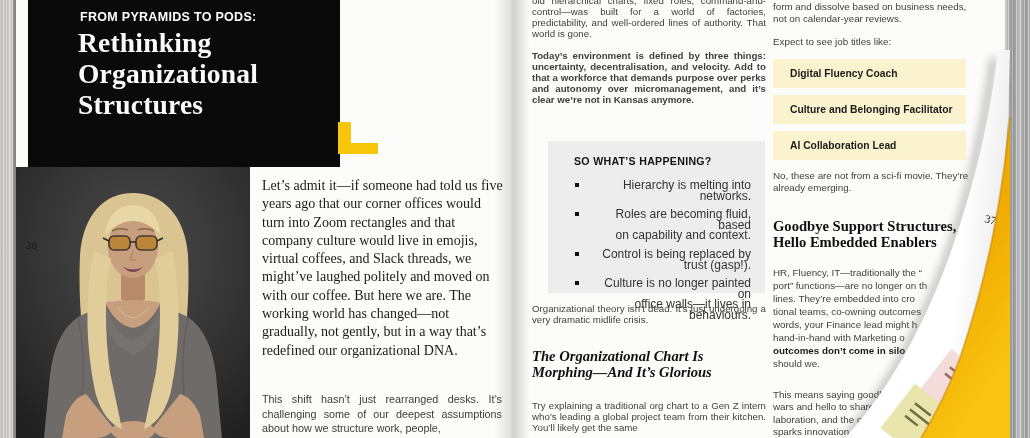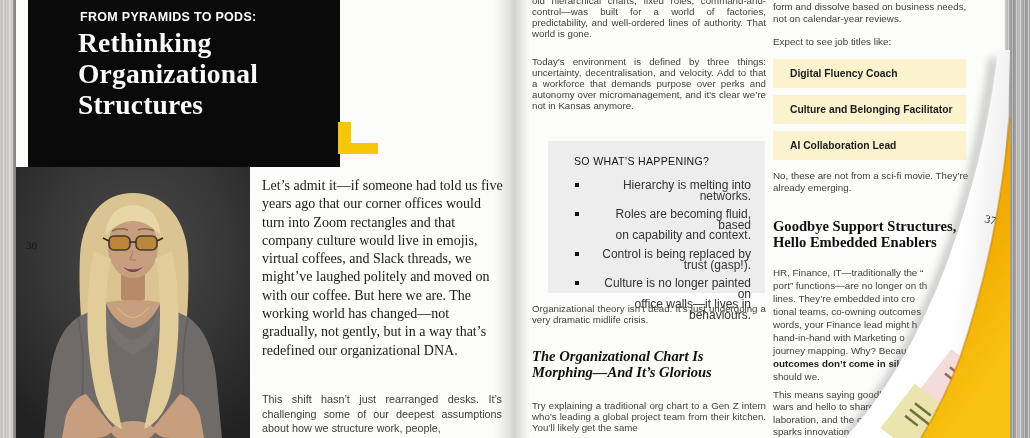--- a/index.html
+++ b/index.html
@@ -32,24 +32,24 @@
   .accent-L{position:absolute;left:322px;top:122px;width:40px;height:32px;}
   .accent-L:before{content:"";position:absolute;left:0;top:0;width:13px;height:32px;background:var(--accent-gold);}
   .accent-L:after{content:"";position:absolute;left:0;top:21px;width:40px;height:11px;background:var(--accent-gold);}
   .intro{position:absolute;left:246px;top:177px;width:242px;font-family:"Liberation Serif",serif;
     font-size:14px;line-height:18.3px;color:#1a1a1a;}
   .left-body{position:absolute;left:246px;top:392px;width:240px;font-size:10.8px;line-height:14.6px;
     text-align:justify;color:#3c3c3c;}
   
   .m-p{position:absolute;left:20px;width:234px;font-size:9.7px;line-height:10.9px;
     text-align:justify;color:#3e3e3e;}
-  .m-p1{top:-4px;} .m-p2{top:57px;} .m-p3{top:304px;} .m-p4{top:401px;}
+  .m-p1{top:-4px;} .m-p2{top:51px;font-weight:bold;} .m-p3{top:304px;} .m-p4{top:401px;}
   .callout{position:absolute;left:36px;top:141px;width:217px;height:152px;background:var(--callout-bg);
     box-sizing:border-box;padding:14px 14px 0 26px;}
-  .callout-h{font-size:10.6px;font-weight:normal;color:#141414;letter-spacing:.3px;}
+  .callout-h{font-size:10.6px;font-weight:bold;color:#141414;letter-spacing:.3px;}
   .callout ul{list-style:none;margin:13px 0 0 0;padding:0;}
   .callout li{position:relative;margin:0 0 8px 0;padding-left:15px;font-size:12px;line-height:10.6px;
     color:#333;white-space:pre-line;text-align:right;}
   .callout li:before{content:"";position:absolute;left:1px;top:3px;width:4px;height:4px;background:#111;}
   .serif-h{position:absolute;left:20px;font-family:"Liberation Serif",serif;font-weight:bold;
     font-size:14.6px;line-height:15.6px;color:#0f0f0f;white-space:pre-line;}
   .m-h{top:349px;}
   
   .r{position:absolute;left:261px;width:196px;color:#3e3e3e;}
   .line{white-space:nowrap;font-size:9.8px;line-height:12.2px;}
@@ -167,27 +167,26 @@
 
     <div class="r r-p3">
       <div class="line">No, these are not from a sci-fi movie. They’re</div>
       <div class="line">already emerging.</div>
     </div>
 
     <h2 class="serif-h r-h" style="margin:0;">Goodbye Support Structures,
 Hello Embedded Enablers</h2>
 
     <div class="r r-p4">
-      <div class="line">HR, Finance, IT—traditionally the “</div>
+      <div class="line">HR, Fluency, IT—traditionally the “</div>
       <div class="line">port” functions—are no longer on th</div>
       <div class="line">lines. They’re embedded into cro</div>
       <div class="line">tional teams, co-owning outcomes</div>
       <div class="line">words, your Finance lead might h</div>
       <div class="line">hand-in-hand with Marketing o</div>
-      <div class="line">journey mapping. Why? Becau</div>
       <div class="line bold-line">outcomes don’t come in silo</div>
       <div class="line">should we.</div>
     </div>
 
     <div class="r r-p5">
       <div class="line">This means saying goodb</div>
       <div class="line">wars and hello to shared</div>
       <div class="line">laboration, and the or</div>
       <div class="line">sparks innovation.</div>
     </div>

